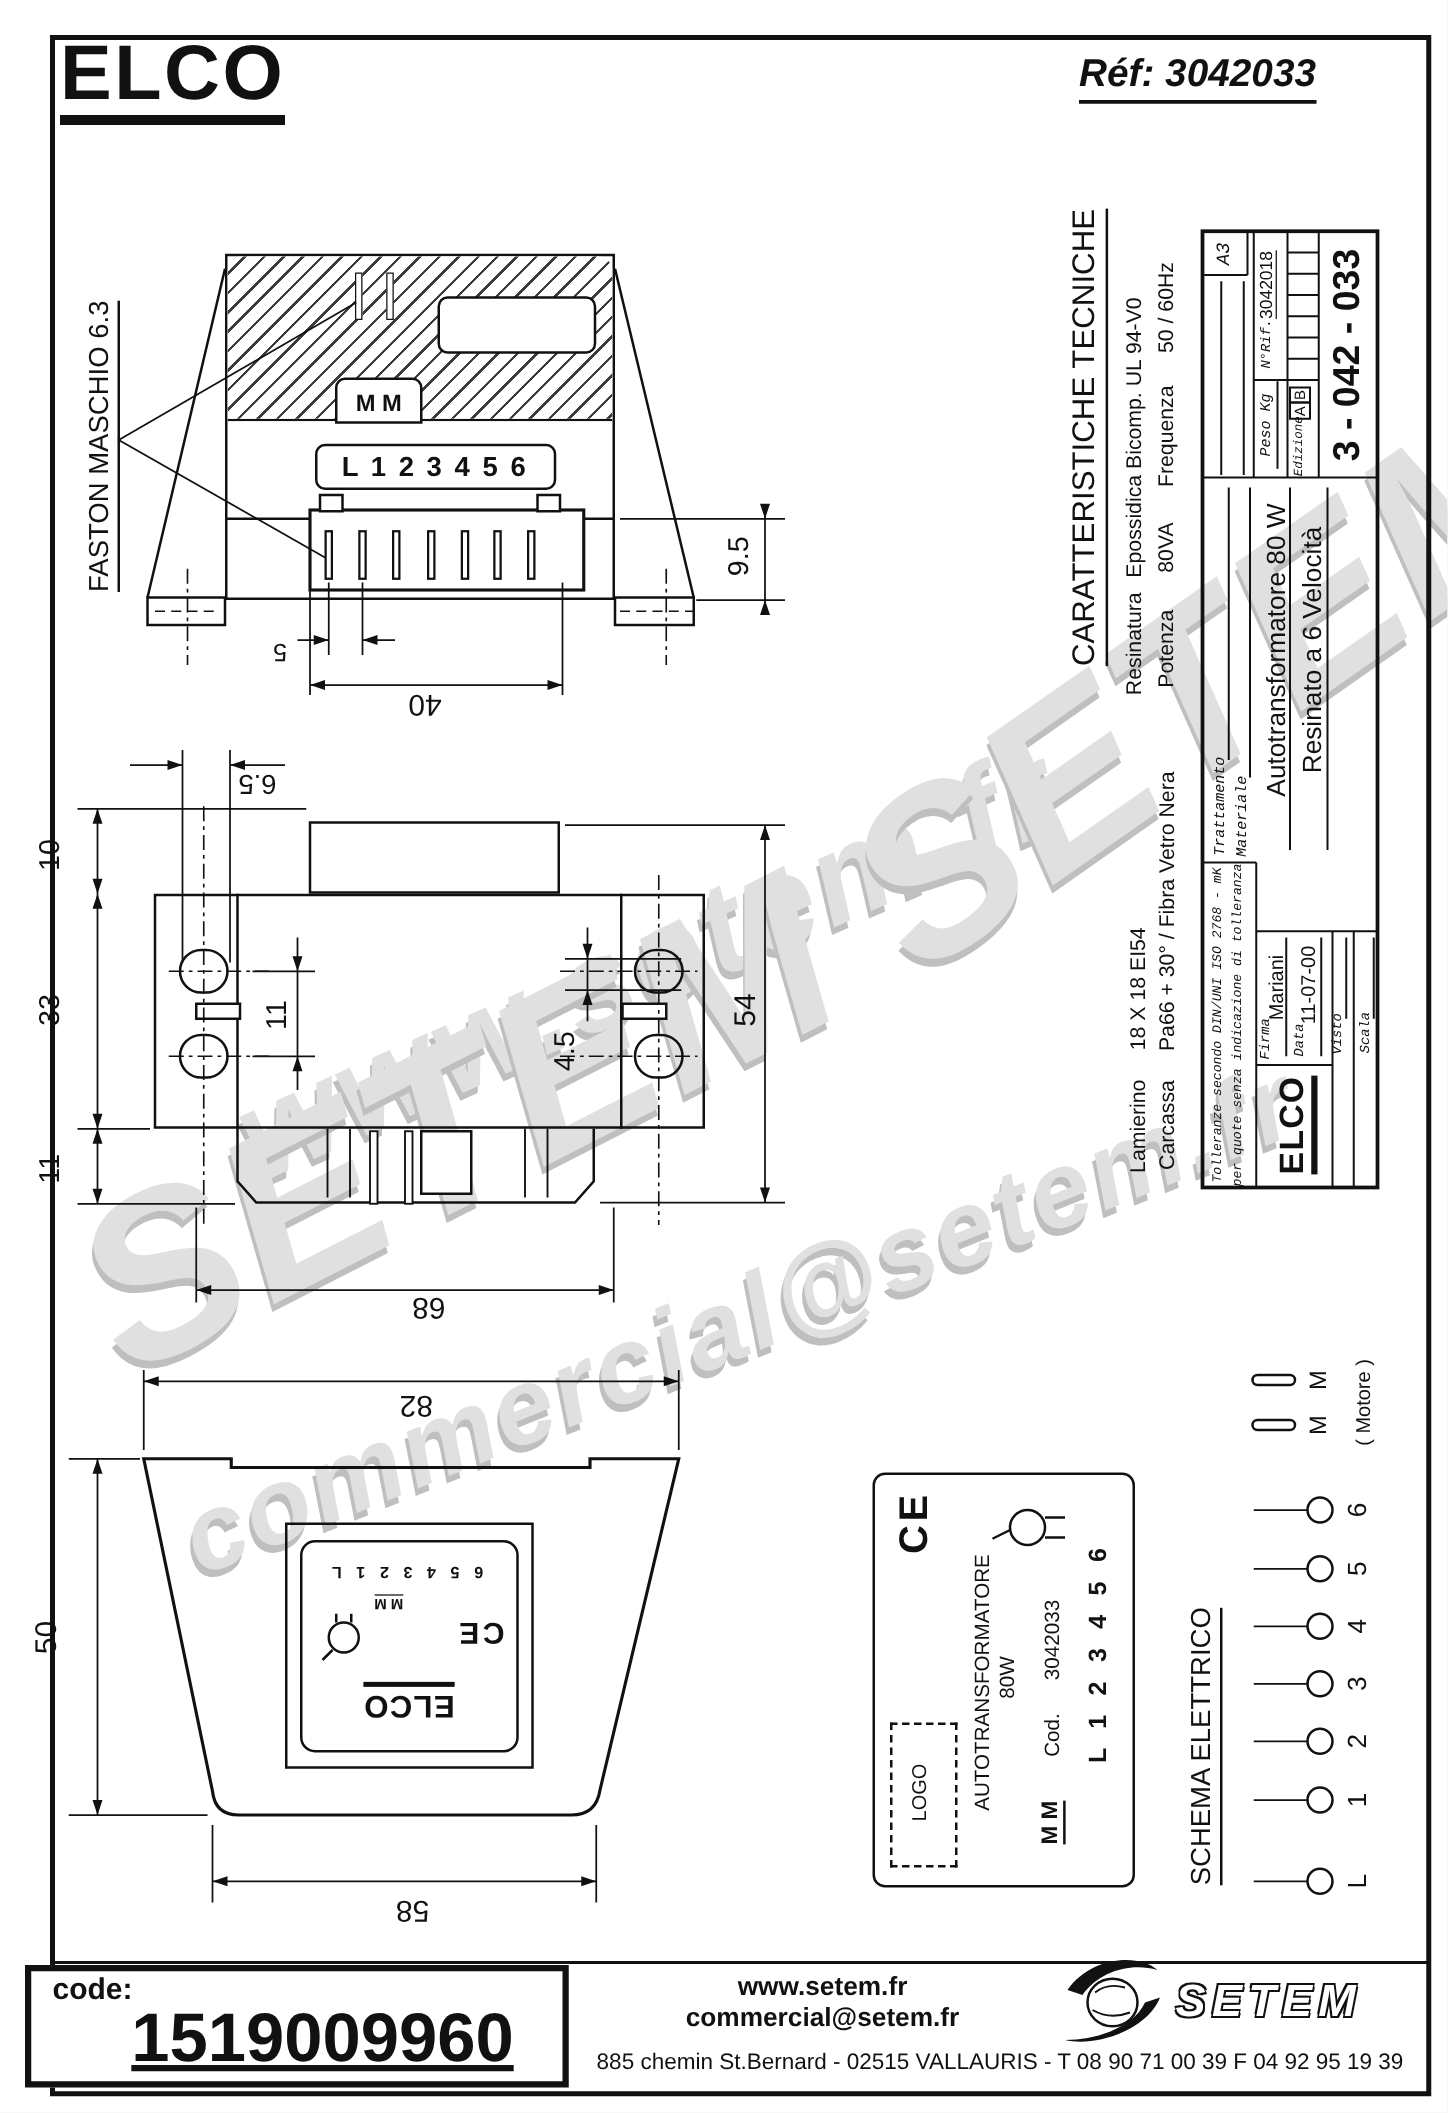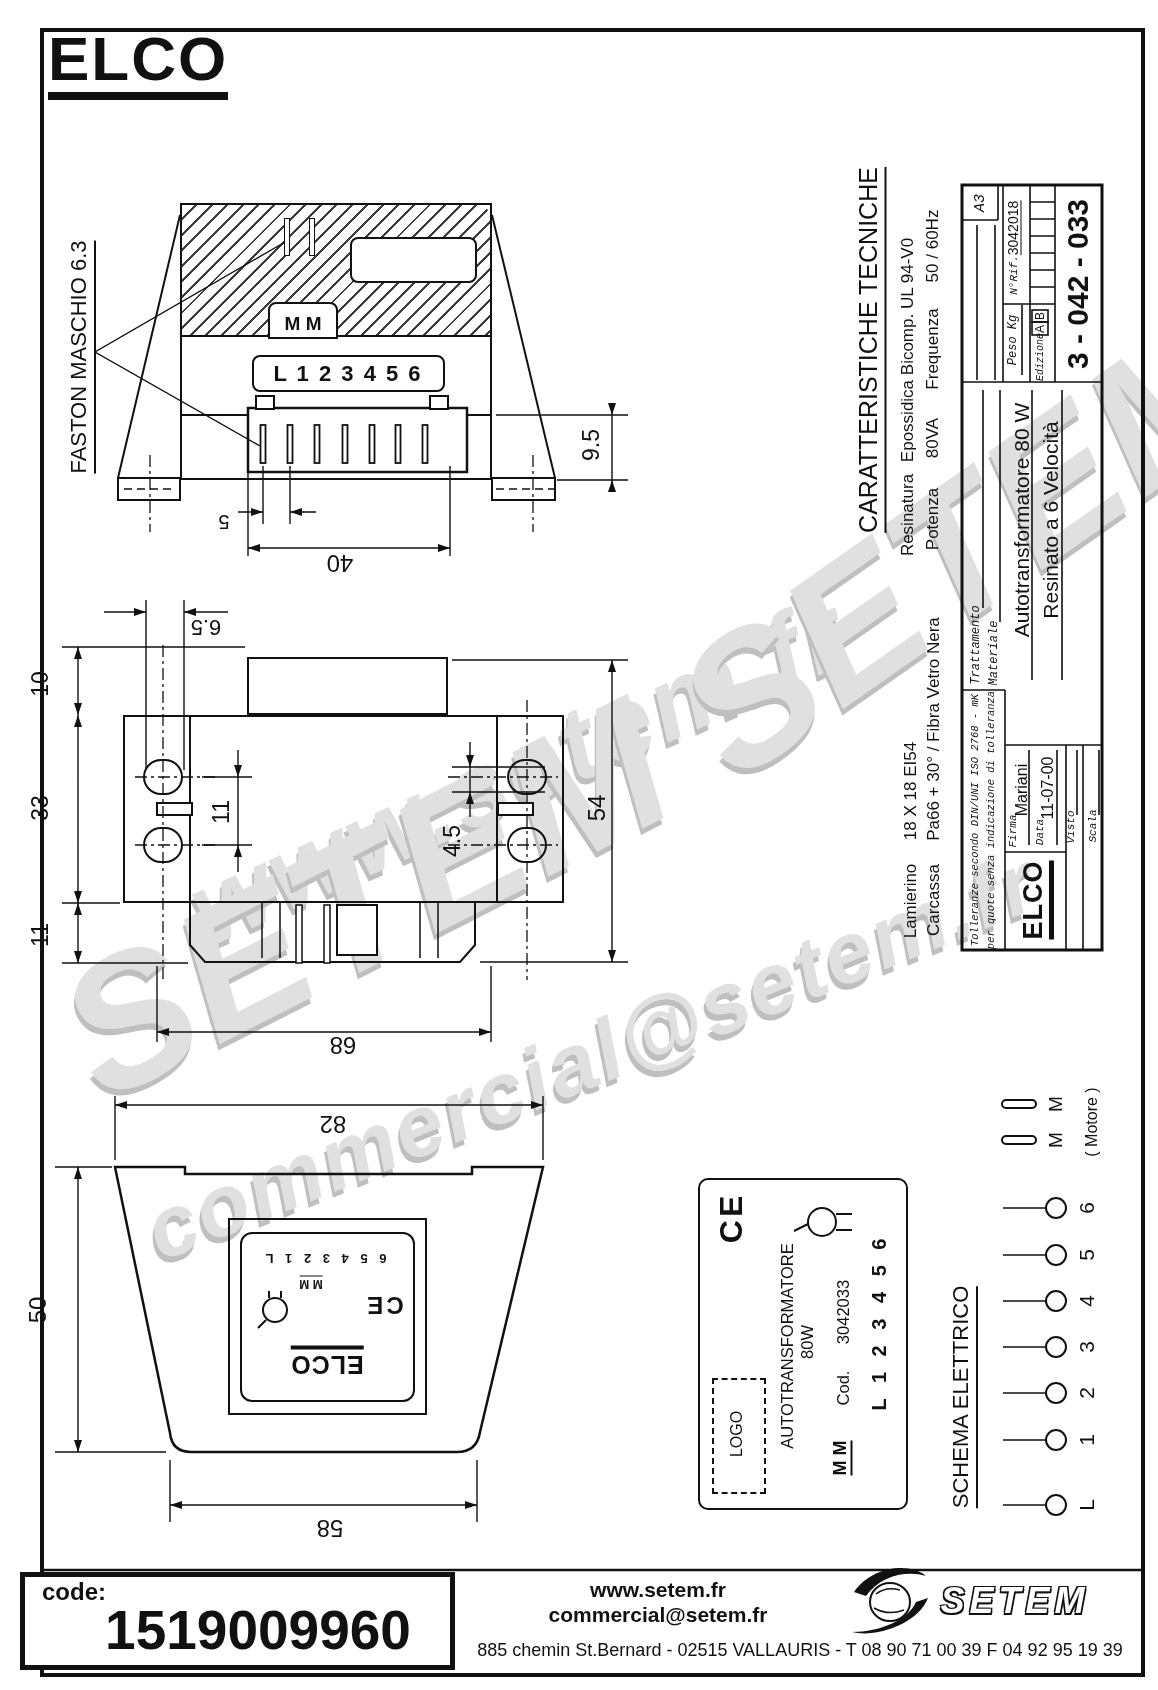--- a/index.html
+++ b/index.html
@@ -147,20 +147,21 @@
 
     <g transform="translate(846,1560)">
       <path d="M8,32 C26,6 64,2 80,16 C60,10 34,16 20,36 Z" fill="#111"></path>
       <ellipse cx="44" cy="42" rx="20" ry="19" fill="#fff" stroke="#111" stroke-width="2"></ellipse>
       <path d="M30,34 q10,-8 24,-4 M28,48 q14,8 30,2" fill="none" stroke="#111" stroke-width="1.5"></path>
       <path d="M82,38 C72,64 30,78 6,72 C34,72 62,60 70,42 Z" fill="#111"></path>
     </g>
   </svg>
 
   <span class="abs txt" style="left:48px;top:28px;font-size:62px;font-weight:900;letter-spacing:2px;border-bottom:8px solid #111;padding-bottom:2px;line-height:1;">ELCO</span>
+  <span class="ctr txt" style="left:958px;top:62px;font-size:31px;font-weight:700;font-style:italic;border-bottom:3px solid #111;padding-bottom:3px;">Réf: 3042033</span>
 
   <span class="rot txt ul" style="left:81px;top:357px;font-size:22px;">FASTON MASCHIO 6.3</span>
   <span class="rot txt" style="left:591px;top:445px;font-size:23px;">9.5</span>
   <span class="r180 txt" style="left:224px;top:521px;font-size:20px;">5</span>
   <span class="r180 txt" style="left:340px;top:563px;font-size:24px;">40</span>
 
   <span class="r180 txt" style="left:206px;top:627px;font-size:22px;">6.5</span>
   <span class="rot txt" style="left:40px;top:684px;font-size:23px;">10</span>
   <span class="rot txt" style="left:40px;top:808px;font-size:23px;">33</span>
   <span class="rot txt" style="left:40px;top:935px;font-size:23px;">11</span>
@@ -214,18 +215,18 @@
   <span class="rot txt mono" style="left:1013px;top:831px;font-size:11px;">Firma</span>
   <span class="rot txt" style="left:1022px;top:790px;font-size:16px;">Mariani</span>
   <span class="rot txt mono" style="left:1040px;top:832px;font-size:11px;">Data</span>
   <span class="rot txt" style="left:1048px;top:788px;font-size:16px;">11-07-00</span>
   <span class="rot txt mono" style="left:1071px;top:827px;font-size:11px;">Visto</span>
   <span class="rot txt mono" style="left:1093px;top:826px;font-size:11px;">Scala</span>
   <span class="rot txt" style="left:1036px;top:900px;font-size:27px;font-weight:900;border-bottom:5px solid #111;letter-spacing:1px;">ELCO</span>
 
   <div class="abs" style="left:20px;top:1572px;width:435px;height:98px;border:5px solid #111;box-sizing:border-box;background:#fff;z-index:4;"></div>
   <span class="abs txt" style="left:42px;top:1578px;font-size:24px;font-weight:700;">code:</span>
-  <span class="ctr txt" style="left:258px;top:1630px;font-size:55px;font-weight:700;">1519009960</span>
+  <span class="ctr txt" style="left:258px;top:1630px;font-size:55px;font-weight:700;text-decoration:underline;">1519009960</span>
   <span class="ctr txt" style="left:658px;top:1590px;font-size:21px;font-weight:700;">www.setem.fr</span>
   <span class="ctr txt" style="left:658px;top:1615px;font-size:21px;font-weight:700;">commercial@setem.fr</span>
   <span class="ctr txt" style="left:800px;top:1650px;font-size:18px;">885 chemin St.Bernard  -  02515 VALLAURIS  -  T 08 90 71 00 39   F 04 92 95 19 39</span>
   <span class="ctr txt outline-txt" style="left:1015px;top:1601px;font-size:36px;font-weight:900;font-style:italic;letter-spacing:5px;">SETEM</span>
 </div>
 
 </body></html>

